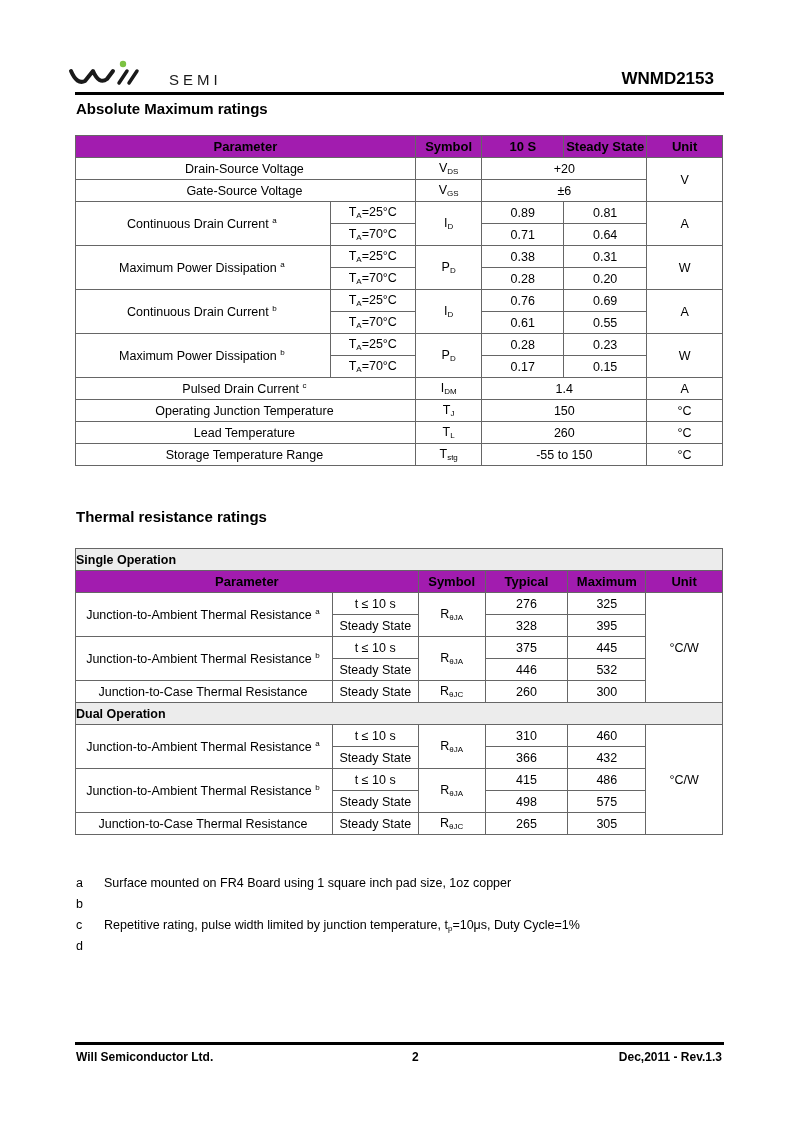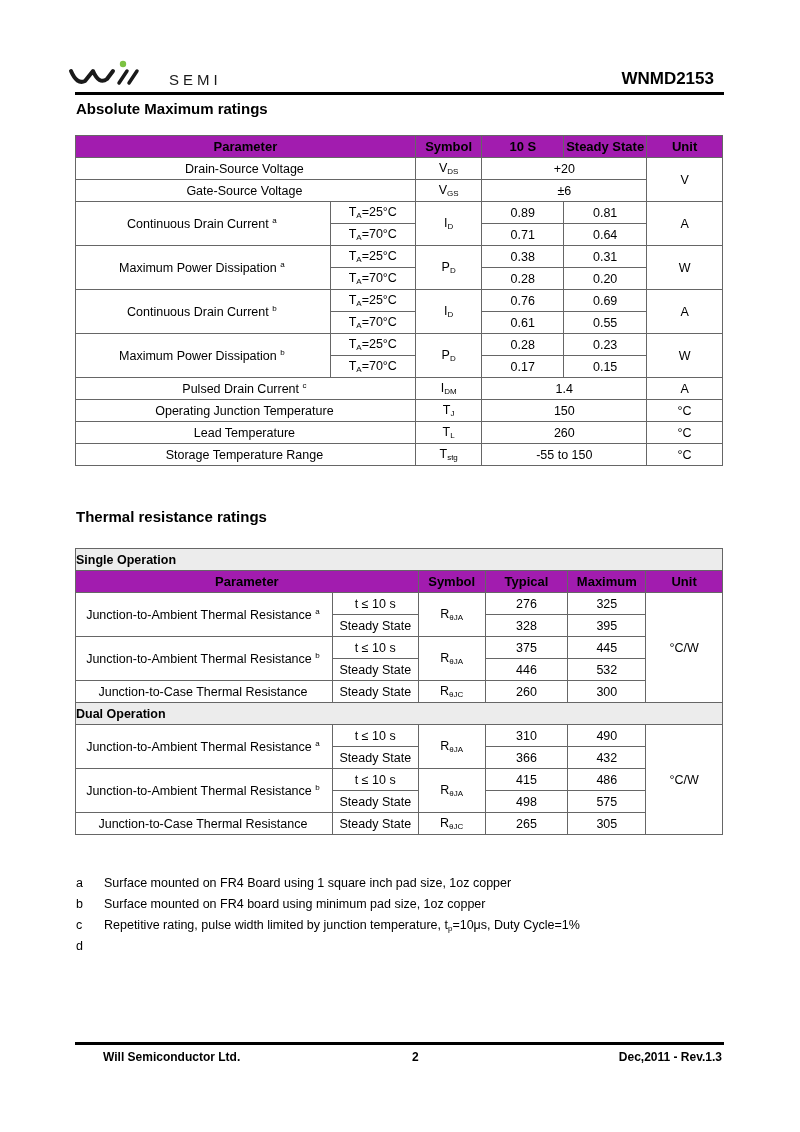--- a/index.html
+++ b/index.html
@@ -34,21 +34,21 @@
     table.spec tr.group td { background: #ececec; font-weight: bold; text-align: left; padding-left: 0; }
     sub { font-size: 8px; vertical-align: -2px; }
     sup { font-size: 8px; vertical-align: 5px; }
     .notes { position: absolute; left: 76px; top: 876px; font-size: 12.5px; }
     .note { display: flex; height: 21px; }
     .note .k { width: 28px; }
     .footer {
       position: absolute; left: 75px; top: 1042px; width: 649px; height: 22px;
       border-top: 3px solid #000; font-size: 12px; font-weight: bold;
     }
-    .footer .company { position: absolute; left: 1px; top: 5px; margin-left: 27px; }
+    .footer .company { position: absolute; left: 1px; top: 5px; }
     .footer .page { position: absolute; left: 337px; top: 5px; }
     .footer .rev { position: absolute; right: 2px; top: 5px; }
   </style>
 </head>
 <body>
 
 <div class="header">
   <div class="logo">
     <svg viewBox="0 0 190 30">
       <path d="M4 12 Q10 26 18 22 L26 12 Q32 26 40 20 L46 12" fill="none" stroke="#1a1a1a" stroke-width="4" stroke-linecap="round" stroke-linejoin="round"></path>
@@ -233,21 +233,21 @@
 
   <tr class="group">
     <td colspan="6">Dual Operation</td>
   </tr>
 
   <tr>
     <td class="left" rowspan="2"><span>Junction-to-Ambient Thermal Resistance</span> <sup>a</sup></td>
     <td>t ≤ 10 s</td>
     <td rowspan="2"><span>R</span><sub>θJA</sub></td>
     <td>310</td>
-    <td>490</td>
+    <td>460</td>
     <td rowspan="5">°C/W</td>
   </tr>
   <tr>
     <td>Steady State</td>
     <td>366</td>
     <td>432</td>
   </tr>
   <tr>
     <td class="left" rowspan="2"><span>Junction-to-Ambient Thermal Resistance</span> <sup>b</sup></td>
     <td>t ≤ 10 s</td>
@@ -270,21 +270,20 @@
 </tbody>
   </table>
 
 <div class="notes">
   <div class="note">
     <span class="k">a</span>
     <span>Surface mounted on FR4 Board using 1 square inch pad size, 1oz copper</span>
   </div>
   <div class="note">
     <span class="k">b</span>
-    <span>Surface mounted on FR4 board using minimum pad size, 1oz copper</span>
   </div>
   <div class="note">
     <span class="k">c</span>
     <span><span>Repetitive rating, pulse width limited by junction temperature, t</span><sub>p</sub><span>=10μs, Duty Cycle=1%</span></span>
   </div>
   <div class="note">
     <span class="k">d</span>
   </div>
 </div>
 

